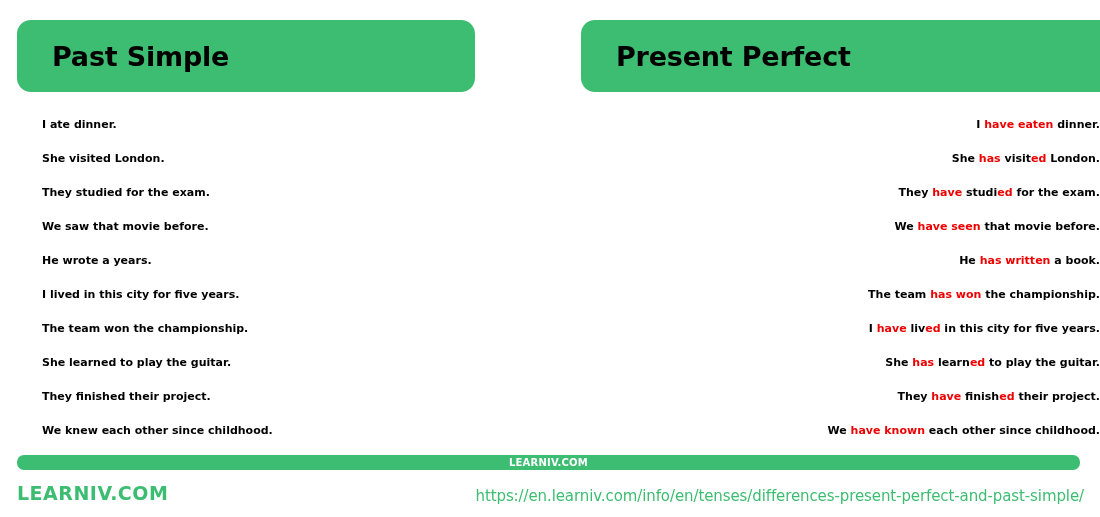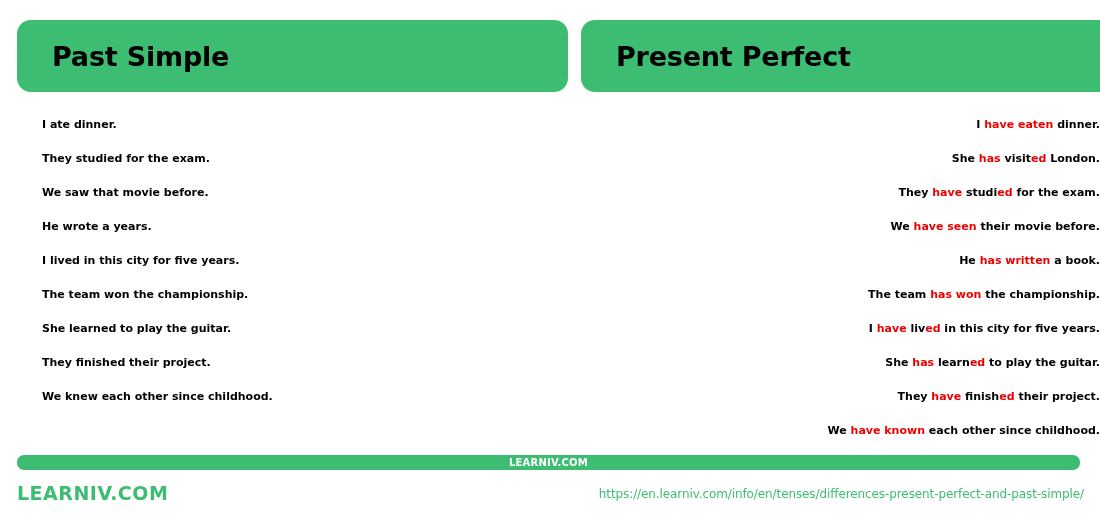--- a/index.html
+++ b/index.html
@@ -32,21 +32,21 @@
   .column.right { padding-left: 31px; text-align: right; }
 
   .card-header {
     background: #3cbd71;
     border-radius: 14px;
     height: 72px;
     display: flex;
     align-items: center;
     padding-left: 35px;
   }
-  .column.left .card-header { width: 551px; }
+  .column.left .card-header { width: 458px; }
   .column.right .card-header { width: 532px; }
 
   .card-title {
     font-family: "DejaVu Sans", sans-serif;
     font-weight: bold;
     font-size: 27px;
     color: #000000;
     letter-spacing: -0.2px;
   }
 
@@ -94,58 +94,59 @@
     font-size: 19px;
     color: #3cbd71;
     letter-spacing: 0.5px;
   }
 
   .source-url {
     position: absolute;
     right: 16px;
     top: 487px;
     font-family: "DejaVu Sans", sans-serif;
-    font-size: 12px;
+    font-size: 15px;
     color: #3cbd71;
     letter-spacing: -0.1px;
   }
 </style>
 </head>
 <body>
 
 <div class="page">
 
   <div class="columns">
 
     <div class="column left">
       <div class="card-header">
         <span class="card-title">Past Simple</span>
       </div>
       <div class="sentence-list">
           <div class="sentence"><span>I ate dinner.</span></div>
+          <div class="sentence"><span>She visited London.</span></div>
           <div class="sentence"><span>They studied for the exam.</span></div>
           <div class="sentence"><span>We saw that movie before.</span></div>
           <div class="sentence"><span>He wrote a years.</span></div>
           <div class="sentence"><span>I lived in this city for five years.</span></div>
           <div class="sentence"><span>The team won the championship.</span></div>
           <div class="sentence"><span>She learned to play the guitar.</span></div>
           <div class="sentence"><span>They finished their project.</span></div>
           <div class="sentence"><span>We knew each other since childhood.</span></div>
         </div>
     </div>
 
     <div class="column right">
       <div class="card-header">
         <span class="card-title">Present Perfect</span>
       </div>
       <div class="sentence-list">
           <div class="sentence"><span>I </span><span class="hl">have eaten</span><span> dinner.</span></div>
           <div class="sentence"><span>She </span><span class="hl">has</span><span> visit</span><span class="hl">ed</span><span> London.</span></div>
           <div class="sentence"><span>They </span><span class="hl">have</span><span> studi</span><span class="hl">ed</span><span> for the exam.</span></div>
-          <div class="sentence"><span>We </span><span class="hl">have seen</span><span> their movie before.</span></div>
+          <div class="sentence"><span>We </span><span class="hl">have seen</span><span> that movie before.</span></div>
           <div class="sentence"><span>He </span><span class="hl">has written</span><span> a book.</span></div>
           <div class="sentence"><span>The team </span><span class="hl">has won</span><span> the championship.</span></div>
           <div class="sentence"><span>I </span><span class="hl">have</span><span> liv</span><span class="hl">ed</span><span> in this city for five years.</span></div>
           <div class="sentence"><span>She </span><span class="hl">has</span><span> learn</span><span class="hl">ed</span><span> to play the guitar.</span></div>
           <div class="sentence"><span>They </span><span class="hl">have</span><span> finish</span><span class="hl">ed</span><span> their project.</span></div>
           <div class="sentence"><span>We </span><span class="hl">have known</span><span> each other since childhood.</span></div>
         </div>
     </div>
 
   </div>

